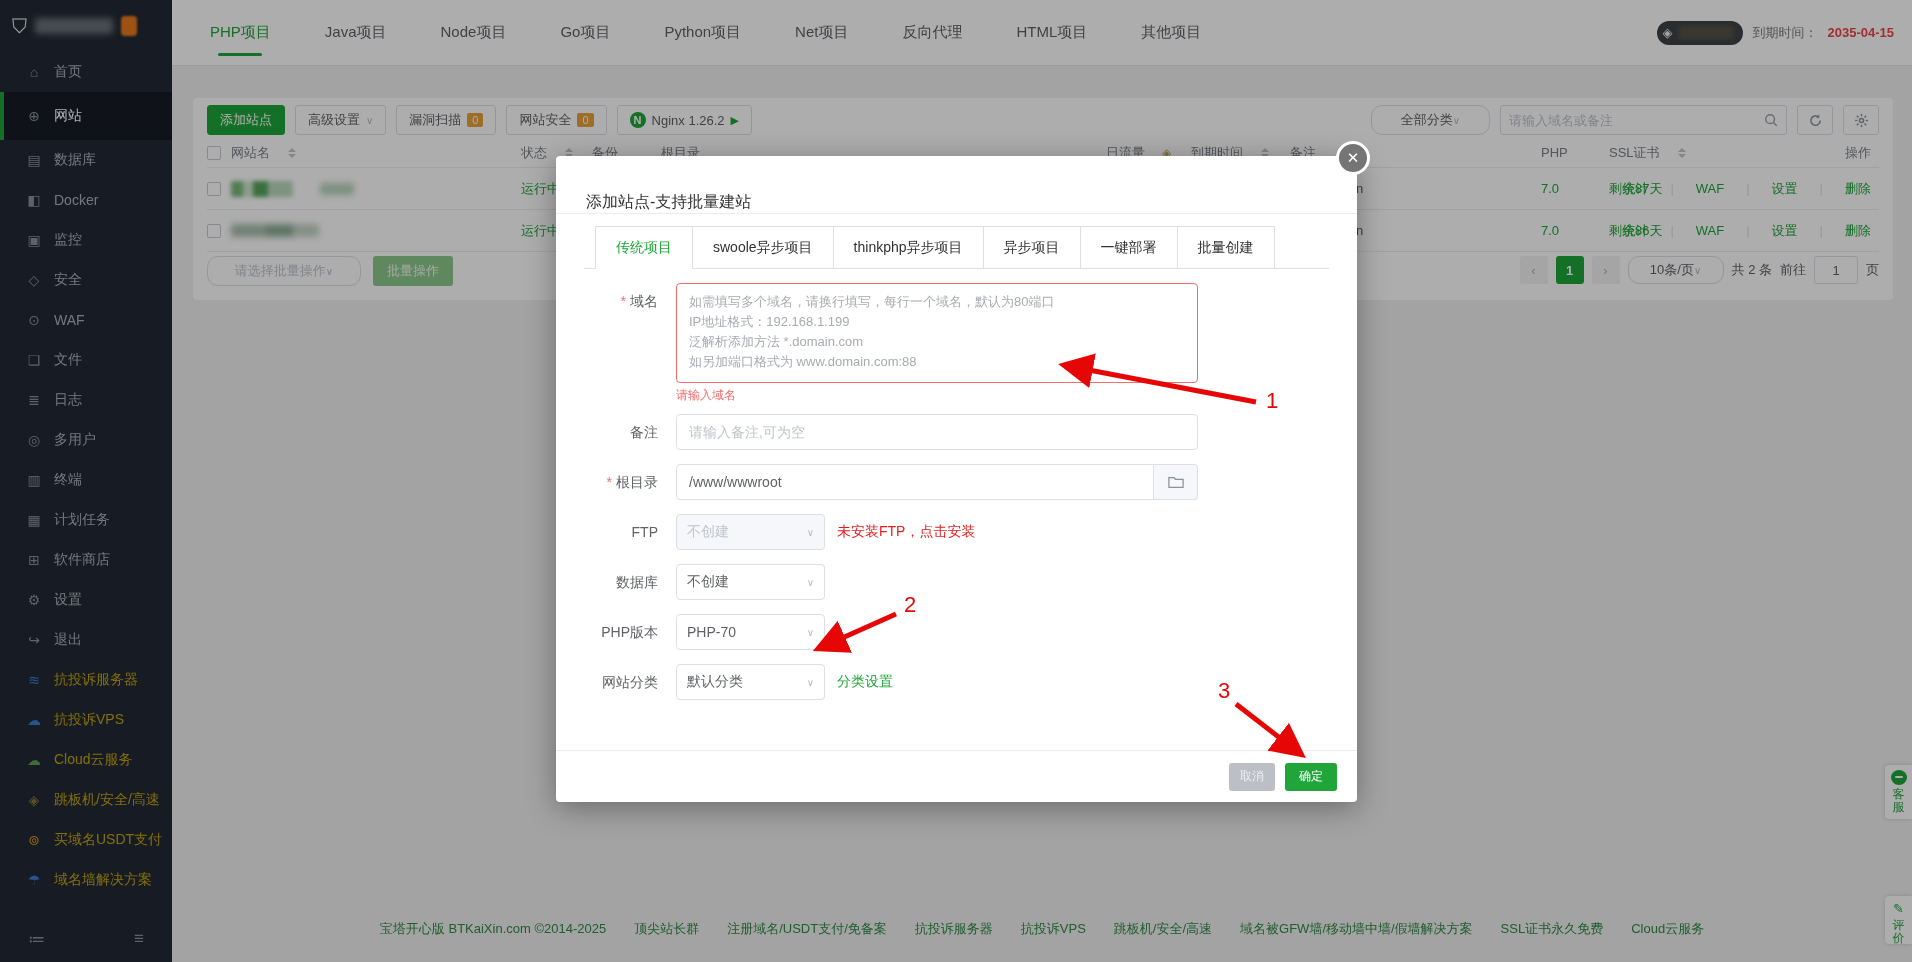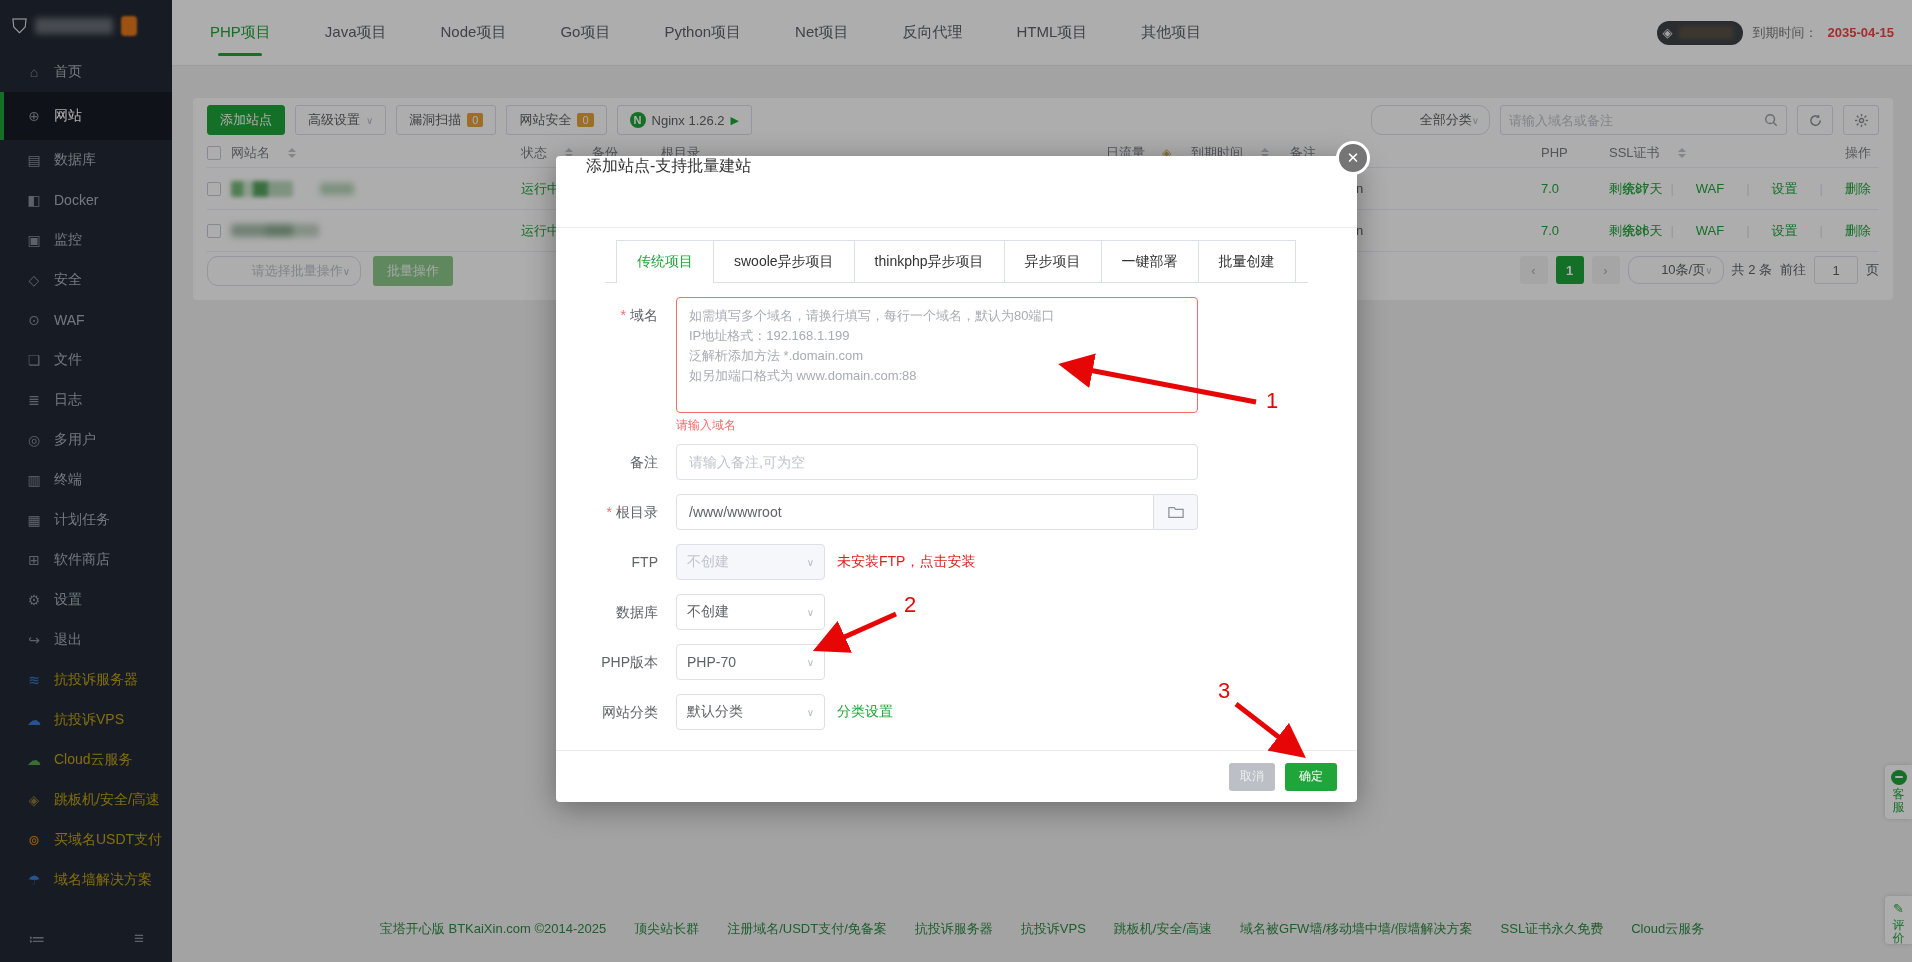--- a/index.html
+++ b/index.html
@@ -48,21 +48,21 @@
   .btn { height:30px; border:1px solid #dcdfe6; background:#fff; border-radius:3px; color:#606266;
          font-size:13px; display:inline-flex; align-items:center; padding:0 12px; gap:6px; cursor:pointer; white-space:nowrap; }
   .btn-primary { background:#20a53a; border-color:#20a53a; color:#fff; }
   .badge0 { background:#e6a23c; color:#fff; font-size:11px; padding:1px 5px; border-radius:2px; }
   .chev { color:#b4bac4; font-size:10px; }
   .nginx-n { width:16px; height:16px; border-radius:50%; background:#20a53a; color:#fff; font-size:11px;
              font-weight:bold; display:inline-flex; align-items:center; justify-content:center; }
   .play { color:#20a53a; font-size:11px; }
   .toolbar-right { position:absolute; right:0; display:flex; align-items:center; gap:10px; }
   .fake-select { height:30px; border:1px solid #dcdfe6; border-radius:11px; background:#fff; color:#606266;
-                 font-size:13px; display:inline-flex; align-items:center; justify-content:flex-end; padding:0 10px; cursor:pointer; }
+                 font-size:13px; display:inline-flex; align-items:center; justify-content:center; padding:0 10px; cursor:pointer; }
   .search-box { width:287px; height:30px; border:1px solid #dcdfe6; border-radius:3px; background:#fff;
                 display:flex; align-items:center; padding:0 8px; }
   .search-box input { flex:1; border:none; outline:none; font-size:13px; color:#606266; font-family:inherit; }
   .search-box input::placeholder { color:#bfc4cc; }
   .icon-btn { width:36px; height:30px; border:1px solid #dcdfe6; border-radius:3px; background:#fff;
               display:flex; align-items:center; justify-content:center; cursor:pointer; color:#8a919c; }
 
   
   .thead, .trow { position:absolute; left:14px; right:14px; }
   .thead { top:40px; height:30px; border-bottom:1px solid #ebeef5; font-size:13px; color:#7a7f87; }
@@ -109,38 +109,38 @@
                  box-shadow:0 0 4px rgba(0,0,0,.15); z-index:12; display:flex; flex-direction:column;
                  align-items:center; padding:5px 0; gap:3px; }
   .sw-label { width:13px; font-size:12px; color:#20a53a; line-height:13px; text-align:center; word-break:break-all; }
   .chat-dot { width:16px; height:16px; border-radius:50%; background:#20a53a; position:relative; }
   .chat-dot::after { content:""; position:absolute; left:4px; top:6px; width:8px; height:2px; background:#fff; border-radius:1px; }
   .pencil { color:#20a53a; font-size:13px; }
 
   
   .modal { position:absolute; left:556px; top:156px; width:801px; height:646px; background:#fff;
            border-radius:4px; box-shadow:0 6px 30px rgba(0,0,0,.35); z-index:100; }
-  .modal-header { height:72px; display:flex; align-items:flex-start; padding-left:30px;
+  .modal-header { height:58px; display:flex; align-items:flex-end; padding-left:30px;
                   border-bottom:1px solid #ececec; font-size:16px; color:#333; }
   .modal-close { position:absolute; top:-15px; right:-13px; width:34px; height:34px; border-radius:50%;
                  background:#757575; border:3px solid #fff; color:#fff; display:flex; align-items:center;
                  justify-content:center; font-size:15px; cursor:pointer; z-index:110; }
-  .modal-tabs { display:flex; margin:12px 49px 0; border-bottom:1px solid #dcdfe6;padding-left:11px; }
+  .modal-tabs { display:flex; margin:12px 28px 0; border-bottom:1px solid #dcdfe6;padding-left:11px; }
   .mtab { height:42px; display:flex; align-items:center; padding:0 20px; font-size:14px; color:#333;
           border:1px solid #dcdfe6; border-bottom:none; margin-left:-1px; cursor:pointer; background:#fff; }
   .mtab:first-child { margin-left:0; }
   .mtab.active { color:#20a53a; position:relative; }
   .mtab.active::after { content:""; position:absolute; left:0; right:0; bottom:-1px; height:1px; background:#fff; }
 
   .modal-form { margin-top:14px; }
   .form-row { display:flex; margin-bottom:14px; }
   .form-label { width:102px; text-align:right; font-size:14px; color:#606266; line-height:36px; flex:none; }
   .req::before { content:"*"; color:#f56c6c; margin-right:4px; }
   .form-ctl { margin-left:18px; display:flex; align-items:center; }
-  .domain-textarea { width:522px; height:116px; border:1px solid #f56c6c; border-radius:4px; padding:8px 12px;
+  .domain-textarea { width:522px; height:100px; border:1px solid #f56c6c; border-radius:4px; padding:8px 12px;
                      font-size:13px; color:#606266; resize:none; outline:none; font-family:inherit; line-height:20px; }
   .domain-textarea::placeholder { color:#a8abb2; }
   .field-error { font-size:12px; color:#f56c6c; margin:4px 0 0 120px; }
   .text-input { width:522px; height:36px; border:1px solid #dcdfe6; border-radius:4px; padding:0 12px;
                 font-size:14px; color:#606266; outline:none; font-family:inherit; }
   .text-input::placeholder { color:#bfc4cc; }
   .input-group { display:flex; width:522px; }
   .input-group .text-input { width:auto; flex:1; border-radius:4px 0 0 4px; }
   .group-btn { width:44px; height:36px; border:1px solid #dcdfe6; border-left:none; border-radius:0 4px 4px 0;
                background:#f5f7fa; display:flex; align-items:center; justify-content:center; cursor:pointer; color:#8a919c; }

